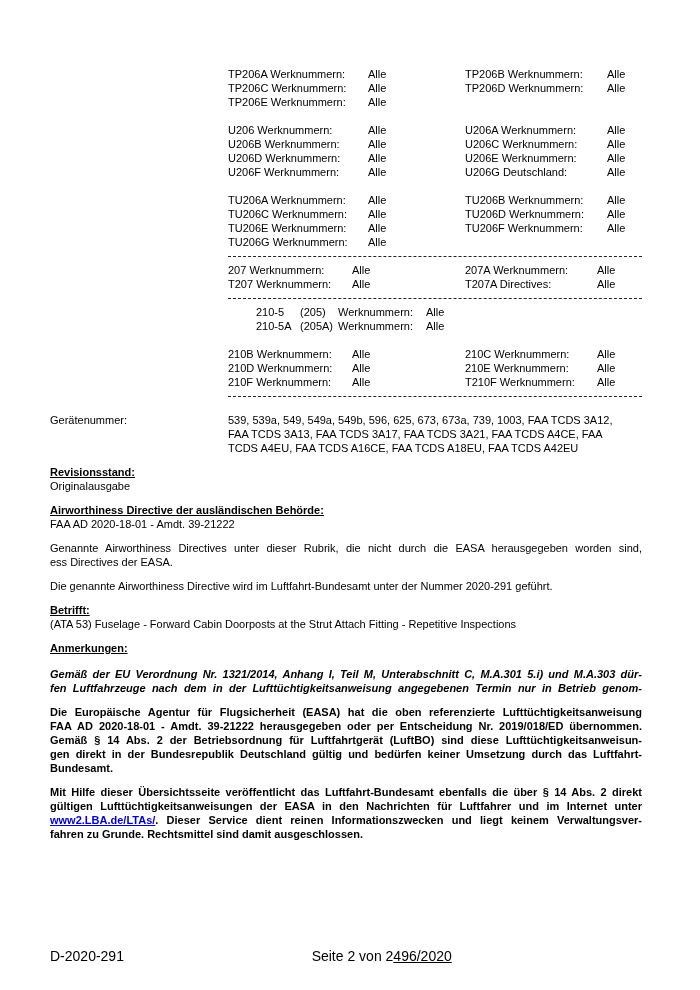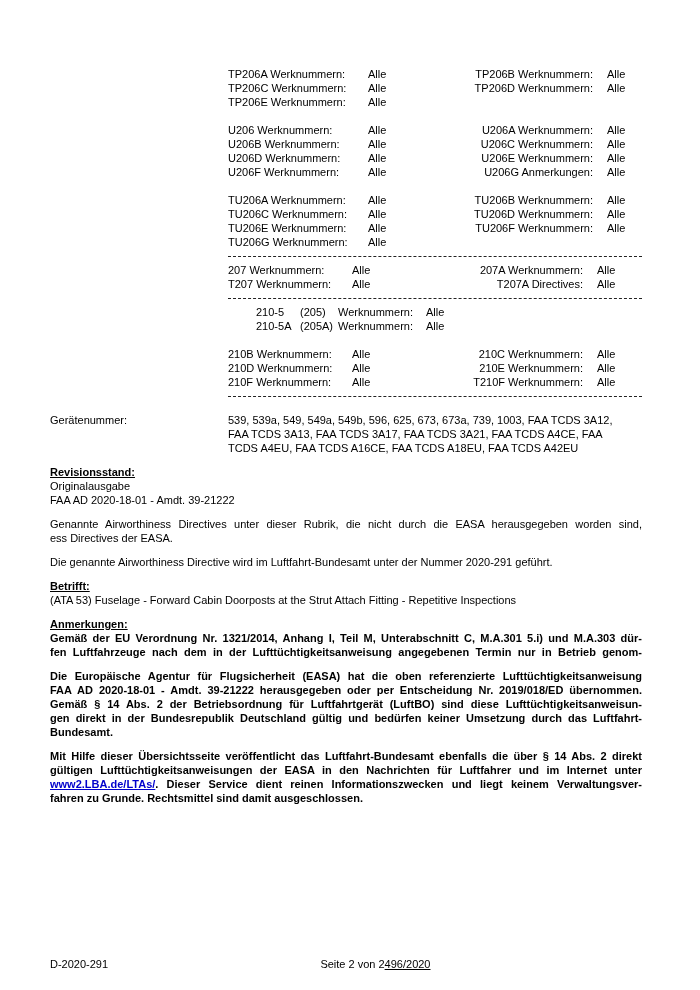--- a/index.html
+++ b/index.html
@@ -14,42 +14,42 @@
     overflow:hidden;
   }
   .page { position:absolute; inset:0; padding:67px 58px 0 50px; }
 
   
   .werk { margin-left:178px; }
   .wrow { display:grid; }
   .cols-a .wrow { grid-template-columns:140px 97px 128px 1fr; }
   .cols-b .wrow { grid-template-columns:124px 113px 118px 1fr; }
   .cols-s .wrow { grid-template-columns:44px 38px 88px 1fr;margin-left:28px; }
-  .cols-a .rl, .cols-b .rl { text-align:right; }
+  .cols-a .rl, .cols-b .rl { text-align:left; }
   .cols-a .rv, .cols-b .rv { padding-left:14px; }
   .gap14 { height:14px; }
   .dashrow { height:14px; display:flex; align-items:center; }
   .dashline { width:100%; border-top:1px dashed #222; }
 
   
   .geraet { display:grid; grid-template-columns:178px 1fr; margin-top:10px; }
 
   
   .h { font-weight:bold; text-decoration:underline; margin-top:10px; }
   .para { margin-top:10px; }
-  .mt0 { margin-top:0; }
+  .mt0 { margin-top:12px;font-style:italic; }
   .bold { font-weight:bold; }
   .jline { text-align:justify; text-align-last:justify; }
   .link { color:var(--link,#0000cc); text-decoration:underline; cursor:pointer; }
 
   
   .footer {
-    position:absolute; left:50px; right:45px; bottom:20px;
+    position:absolute; left:50px; right:45px; bottom:28px;
     display:grid; grid-template-columns:1fr auto 1fr;
-    font-size:11px; line-height:11px;
+    font-size:14px; line-height:11px;
   }
   .footer .fc { text-align:right; }
   .footer .fr { text-align:left;text-decoration:underline; }
 </style>
 </head>
 <body>
 
 <div class="page">
 
   <div class="werk">
@@ -99,21 +99,21 @@
         <div class="wrow">
           <span class="ll">U206D Werknummern:</span>
           <span class="lv">Alle</span>
           <span class="rl">U206E Werknummern:</span>
           <span class="rv">Alle</span>
         </div>
 
         <div class="wrow">
           <span class="ll">U206F Werknummern:</span>
           <span class="lv">Alle</span>
-          <span class="rl">U206G Anmerkungen:</span>
+          <span class="rl">U206G Deutschland:</span>
           <span class="rv">Alle</span>
         </div>
       </div>
 
     <div class="gap14"></div>
 
     <div class="cols-a">
 
         <div class="wrow">
           <span class="ll">TU206A Werknummern:</span>
@@ -224,20 +224,21 @@
 
     <div>539, 539a, 549, 549a, 549b, 596, 625, 673, 673a, 739, 1003, FAA TCDS 3A12,</div>
         <div>FAA TCDS 3A13, FAA TCDS 3A17, FAA TCDS 3A21, FAA TCDS A4CE, FAA</div>
         <div>TCDS A4EU, FAA TCDS A16CE, FAA TCDS A18EU, FAA TCDS A42EU</div>
       </div>
   </div>
 
   <div class="h">Revisionsstand:</div>
   <div>Originalausgabe</div>
 
+  <div class="h">Airworthiness Directive der ausländischen Behörde:</div>
   <div>FAA AD 2020-18-01 - Amdt. 39-21222</div>
 
   <div class="para">
     <div>
 
     <div class="jline">Genannte Airworthiness Directives unter dieser Rubrik, die nicht durch die EASA herausgegeben worden sind,</div>
       </div>
     <div>ess Directives der EASA.</div>
   </div>
 

